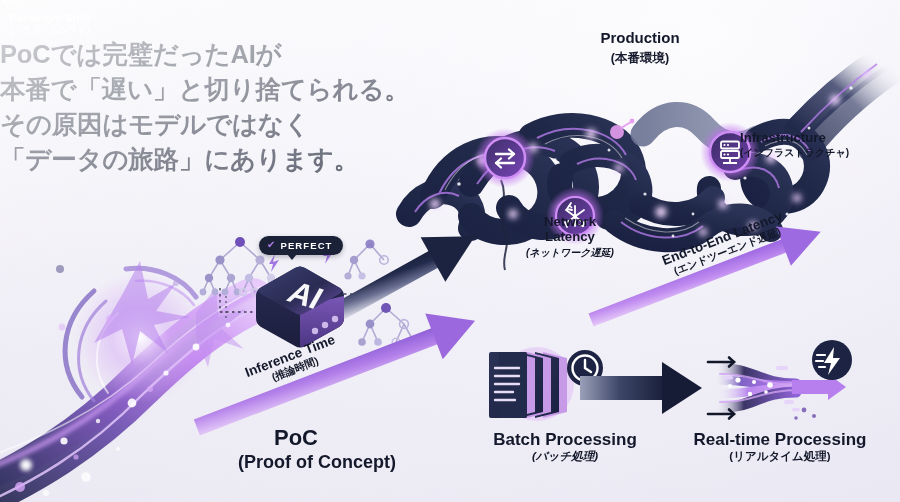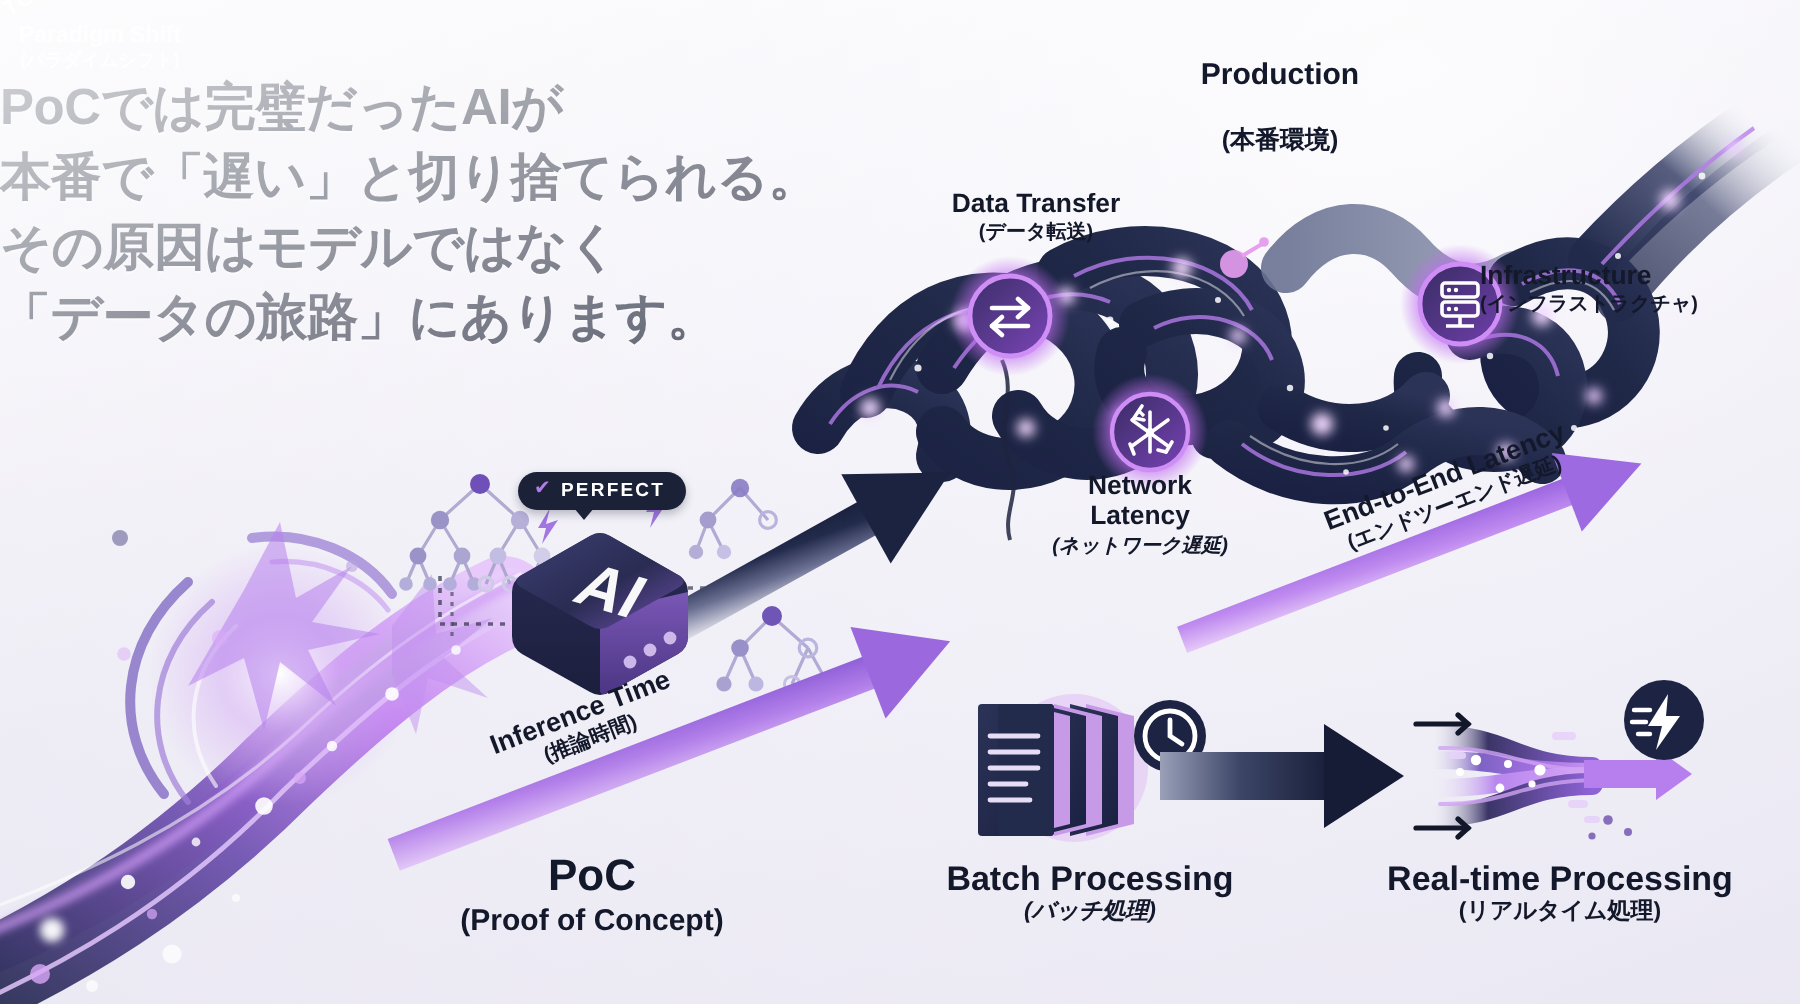--- a/index.html
+++ b/index.html
@@ -32,39 +32,39 @@
   }
   #headline div{white-space:nowrap;}
 
   
   .lbl{position:absolute;z-index:45;text-align:center;color:#13182a;}
   .lbl .en{font-weight:bold;line-height:1.12;}
   .lbl .ja{font-weight:bold;line-height:1.2;}
 
   #lbl-production{left:540px;top:30px;width:200px;}
   #lbl-production .en{font-size:15px;}
-  #lbl-production .ja{font-size:12.5px;margin-top:16px;}
+  #lbl-production .ja{font-size:12.5px;margin-top:4px;}
 
   #lbl-datatransfer{left:438px;top:95px;width:160px;}
   #lbl-datatransfer .en{font-size:13.2px;}
   #lbl-datatransfer .ja{font-size:10px;margin-top:1px;}
 
   #lbl-infrastructure{left:740px;top:131px;width:180px;text-align:left;}
   #lbl-infrastructure .en{font-size:13.2px;}
   #lbl-infrastructure .ja{font-size:10px;margin-top:1px;}
 
-  #lbl-network{left:505px;top:236px;width:130px;}
+  #lbl-network{left:505px;top:215px;width:130px;}
   #lbl-network .en{font-size:13.2px;}
   #lbl-network .ja{font-size:10px;margin-top:2px;font-style:italic;}
 
   #lbl-poc{left:196px;top:426px;width:200px;}
   #lbl-poc .en{font-size:22px;}
-  #lbl-poc .ja{font-size:15px;margin-top:1px;}
-
-  #lbl-batch{left:430px;top:430px;width:230px;}
+  #lbl-poc .ja{font-size:18px;margin-top:1px;text-align:right;}
+
+  #lbl-batch{left:450px;top:430px;width:230px;}
   #lbl-batch .en{font-size:17px;}
   #lbl-batch .ja{font-size:11.5px;margin-top:1px;font-style:italic;}
 
   #lbl-realtime{left:655px;top:430px;width:250px;}
   #lbl-realtime .en{font-size:17px;}
   #lbl-realtime .ja{font-size:11.5px;margin-top:1px;}
 
   
   .rotlbl{position:absolute;z-index:46;color:#13182a;text-align:center;}
   .rotlbl .en{font-weight:bold;}
@@ -633,24 +633,20 @@
     <div>本番で「遅い」と切り捨てられる。</div>
     <div>その原因はモデルではなく</div>
     <div>「データの旅路」にあります。</div>
   </div>
 
   <div class="lbl" id="lbl-production">
     <div class="en">Production</div>
     <div class="ja">(本番環境)</div>
   </div>
 
-  <div class="lbl" id="lbl-datatransfer">
-    <div class="en">Data Transfer</div>
-    <div class="ja">(データ転送)</div>
-  </div>
 
   <div class="lbl" id="lbl-infrastructure">
     <div class="en">Infrastructure</div>
     <div class="ja">(インフラストラクチャ)</div>
   </div>
 
   <div class="lbl" id="lbl-network">
     <div class="en">Network</div>
     <div class="en">Latency</div>
     <div class="ja">(ネットワーク遅延)</div>

